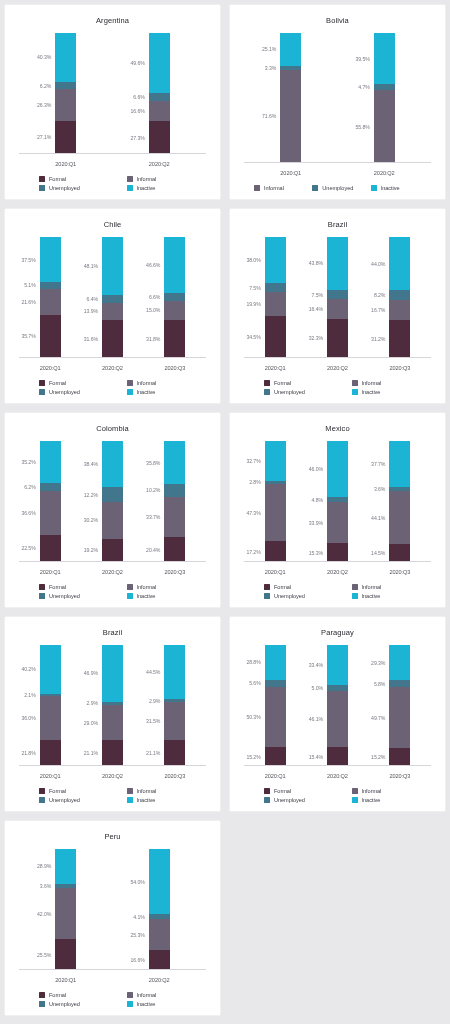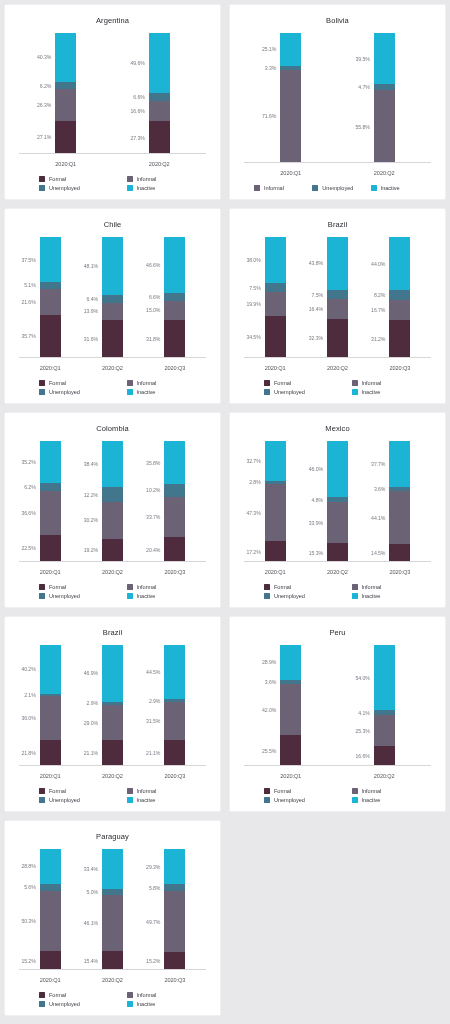--- a/index.html
+++ b/index.html
@@ -651,84 +651,20 @@
           </div>
           <div class="legend-item">
             <span class="swatch" style="background: rgb(28, 180, 212);"></span>
             <span class="legend-label">Inactive</span>
           </div>
         </div>
       </div>
     </div>
     <div class="cell">
       <div class="card">
-        <div class="chart-title">Peru</div>
-        <div class="plot">
-          <div class="bars">
-            <div class="bargroup">
-              <div class="bar">
-                <div class="seg" style="height: 28.9%; background: rgb(28, 180, 212);">
-                  <span class="seg-label">28.9%</span>
-                </div>
-                <div class="seg" style="height: 3.6%; background: rgb(65, 118, 140);">
-                  <span class="seg-label">3.6%</span>
-                </div>
-                <div class="seg" style="height: 42%; background: rgb(107, 98, 118);">
-                  <span class="seg-label">42.0%</span>
-                </div>
-                <div class="seg" style="height: 25.5%; background: rgb(78, 44, 61);">
-                  <span class="seg-label">25.5%</span>
-                </div>
-              </div>
-            </div>
-            <div class="bargroup">
-              <div class="bar">
-                <div class="seg" style="height: 54%; background: rgb(28, 180, 212);">
-                  <span class="seg-label">54.0%</span>
-                </div>
-                <div class="seg" style="height: 4.1%; background: rgb(65, 118, 140);">
-                  <span class="seg-label">4.1%</span>
-                </div>
-                <div class="seg" style="height: 25.3%; background: rgb(107, 98, 118);">
-                  <span class="seg-label">25.3%</span>
-                </div>
-                <div class="seg" style="height: 16.6%; background: rgb(78, 44, 61);">
-                  <span class="seg-label">16.6%</span>
-                </div>
-              </div>
-            </div>
-          </div>
-          <div class="axis-line"></div>
-          <div class="xlabels">
-            <div class="xlabel">2020:Q1</div>
-            <div class="xlabel">2020:Q2</div>
-          </div>
-        </div>
-        <div class="legend cols2">
-          <div class="legend-item">
-            <span class="swatch" style="background: rgb(78, 44, 61);"></span>
-            <span class="legend-label">Formal</span>
-          </div>
-          <div class="legend-item">
-            <span class="swatch" style="background: rgb(107, 98, 118);"></span>
-            <span class="legend-label">Informal</span>
-          </div>
-          <div class="legend-item">
-            <span class="swatch" style="background: rgb(65, 118, 140);"></span>
-            <span class="legend-label">Unemployed</span>
-          </div>
-          <div class="legend-item">
-            <span class="swatch" style="background: rgb(28, 180, 212);"></span>
-            <span class="legend-label">Inactive</span>
-          </div>
-        </div>
-      </div>
-    </div>
-    <div class="cell">
-      <div class="card">
         <div class="chart-title">Paraguay</div>
         <div class="plot">
           <div class="bars">
             <div class="bargroup">
               <div class="bar">
                 <div class="seg" style="height: 28.8%; background: rgb(28, 180, 212);">
                   <span class="seg-label">28.8%</span>
                 </div>
                 <div class="seg" style="height: 5.6%; background: rgb(65, 118, 140);">
                   <span class="seg-label">5.6%</span>
@@ -772,20 +708,84 @@
                   <span class="seg-label">15.2%</span>
                 </div>
               </div>
             </div>
           </div>
           <div class="axis-line"></div>
           <div class="xlabels">
             <div class="xlabel">2020:Q1</div>
             <div class="xlabel">2020:Q2</div>
             <div class="xlabel">2020:Q3</div>
+          </div>
+        </div>
+        <div class="legend cols2">
+          <div class="legend-item">
+            <span class="swatch" style="background: rgb(78, 44, 61);"></span>
+            <span class="legend-label">Formal</span>
+          </div>
+          <div class="legend-item">
+            <span class="swatch" style="background: rgb(107, 98, 118);"></span>
+            <span class="legend-label">Informal</span>
+          </div>
+          <div class="legend-item">
+            <span class="swatch" style="background: rgb(65, 118, 140);"></span>
+            <span class="legend-label">Unemployed</span>
+          </div>
+          <div class="legend-item">
+            <span class="swatch" style="background: rgb(28, 180, 212);"></span>
+            <span class="legend-label">Inactive</span>
+          </div>
+        </div>
+      </div>
+    </div>
+    <div class="cell">
+      <div class="card">
+        <div class="chart-title">Peru</div>
+        <div class="plot">
+          <div class="bars">
+            <div class="bargroup">
+              <div class="bar">
+                <div class="seg" style="height: 28.9%; background: rgb(28, 180, 212);">
+                  <span class="seg-label">28.9%</span>
+                </div>
+                <div class="seg" style="height: 3.6%; background: rgb(65, 118, 140);">
+                  <span class="seg-label">3.6%</span>
+                </div>
+                <div class="seg" style="height: 42%; background: rgb(107, 98, 118);">
+                  <span class="seg-label">42.0%</span>
+                </div>
+                <div class="seg" style="height: 25.5%; background: rgb(78, 44, 61);">
+                  <span class="seg-label">25.5%</span>
+                </div>
+              </div>
+            </div>
+            <div class="bargroup">
+              <div class="bar">
+                <div class="seg" style="height: 54%; background: rgb(28, 180, 212);">
+                  <span class="seg-label">54.0%</span>
+                </div>
+                <div class="seg" style="height: 4.1%; background: rgb(65, 118, 140);">
+                  <span class="seg-label">4.1%</span>
+                </div>
+                <div class="seg" style="height: 25.3%; background: rgb(107, 98, 118);">
+                  <span class="seg-label">25.3%</span>
+                </div>
+                <div class="seg" style="height: 16.6%; background: rgb(78, 44, 61);">
+                  <span class="seg-label">16.6%</span>
+                </div>
+              </div>
+            </div>
+          </div>
+          <div class="axis-line"></div>
+          <div class="xlabels">
+            <div class="xlabel">2020:Q1</div>
+            <div class="xlabel">2020:Q2</div>
           </div>
         </div>
         <div class="legend cols2">
           <div class="legend-item">
             <span class="swatch" style="background: rgb(78, 44, 61);"></span>
             <span class="legend-label">Formal</span>
           </div>
           <div class="legend-item">
             <span class="swatch" style="background: rgb(107, 98, 118);"></span>
             <span class="legend-label">Informal</span>

